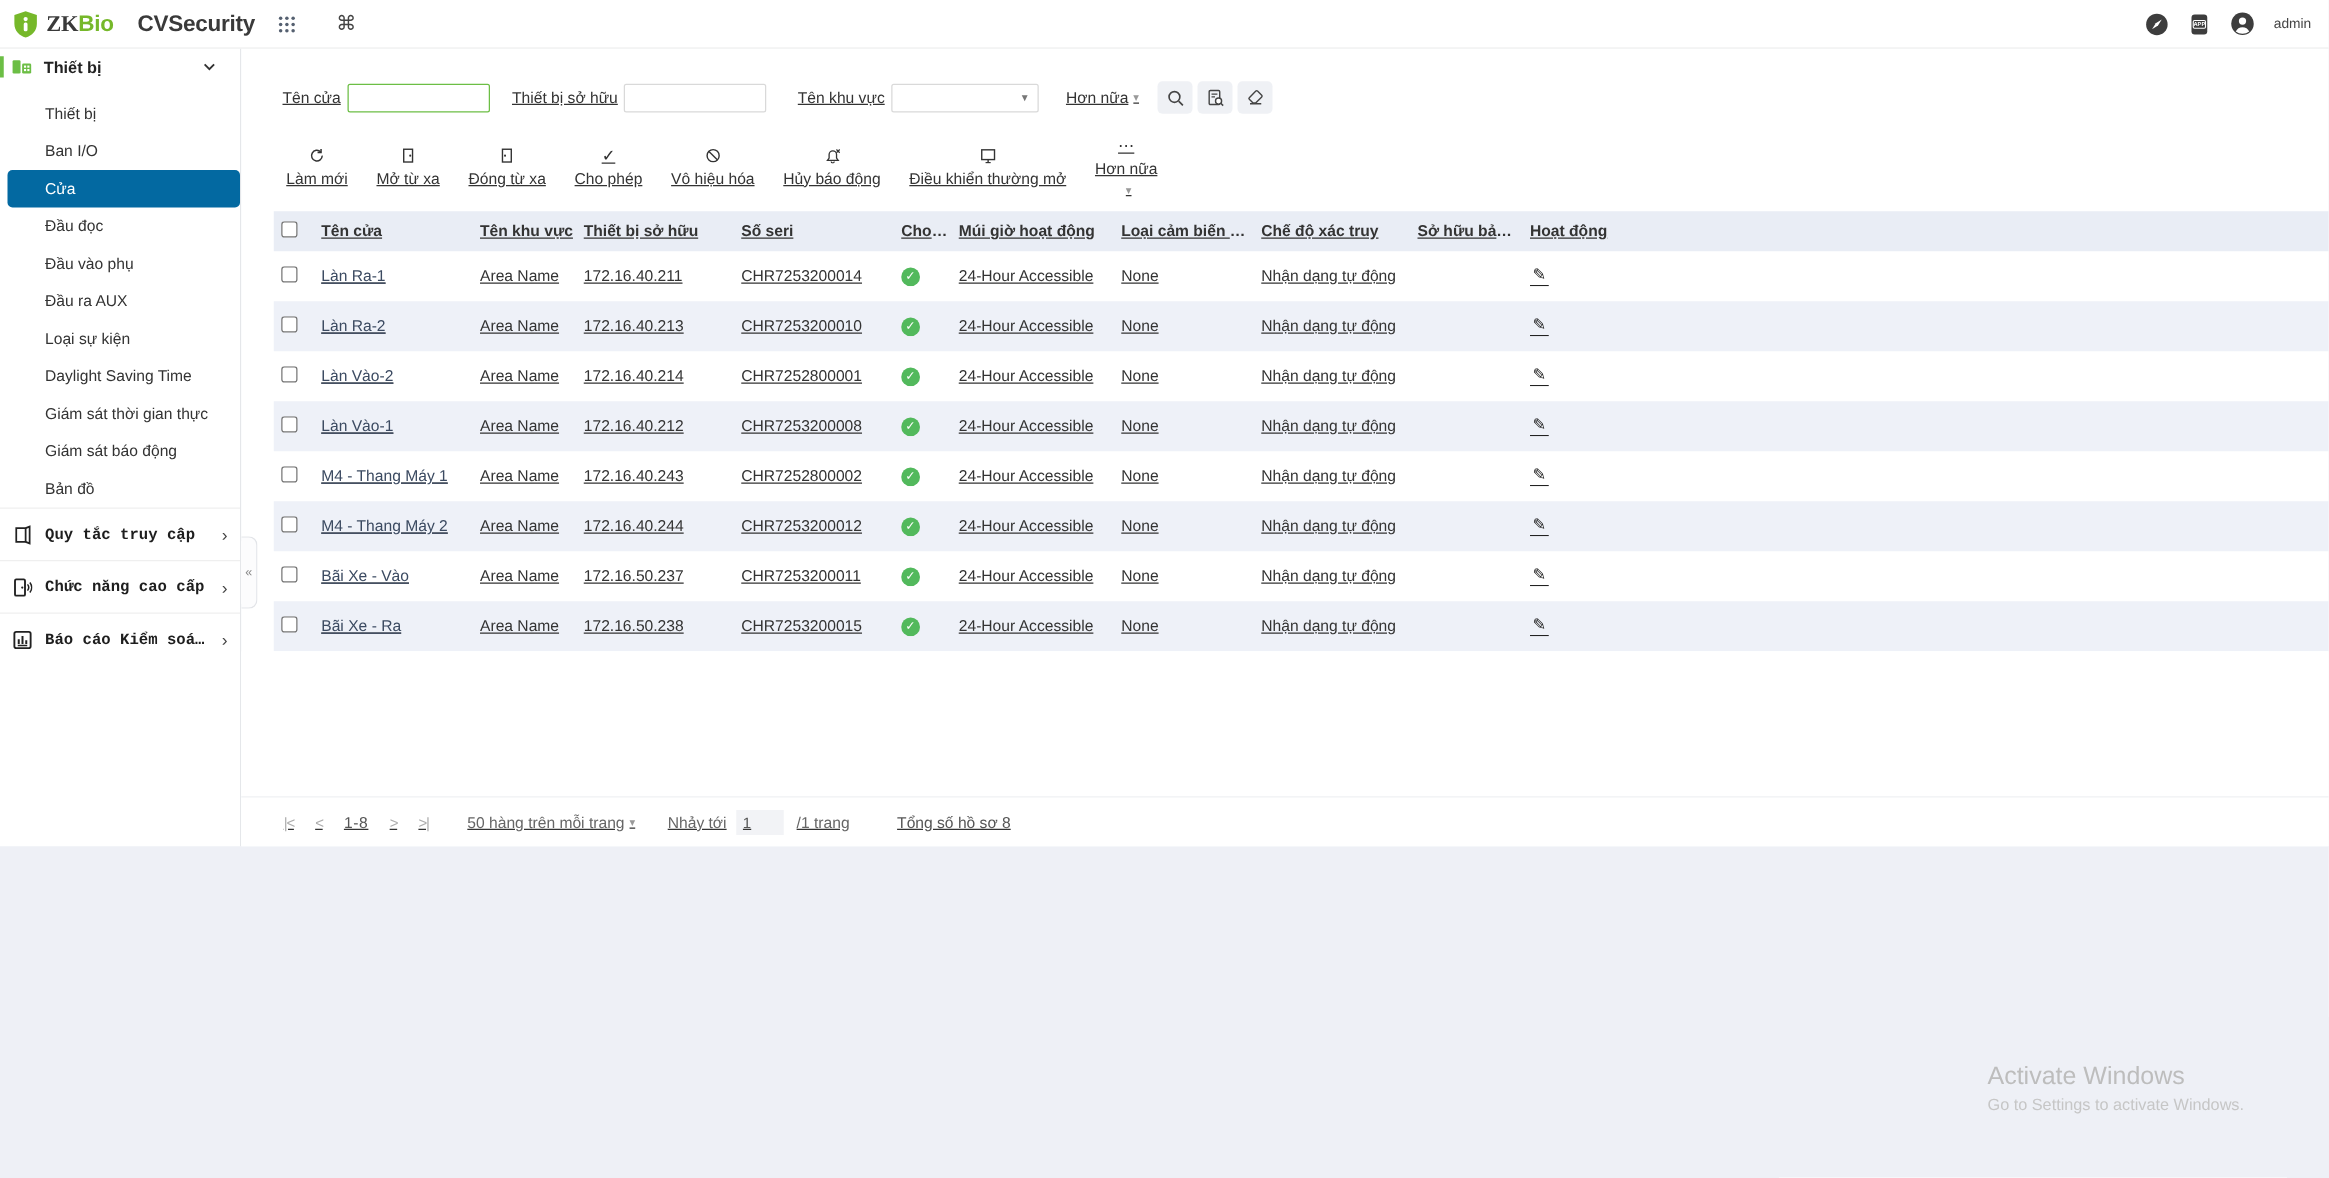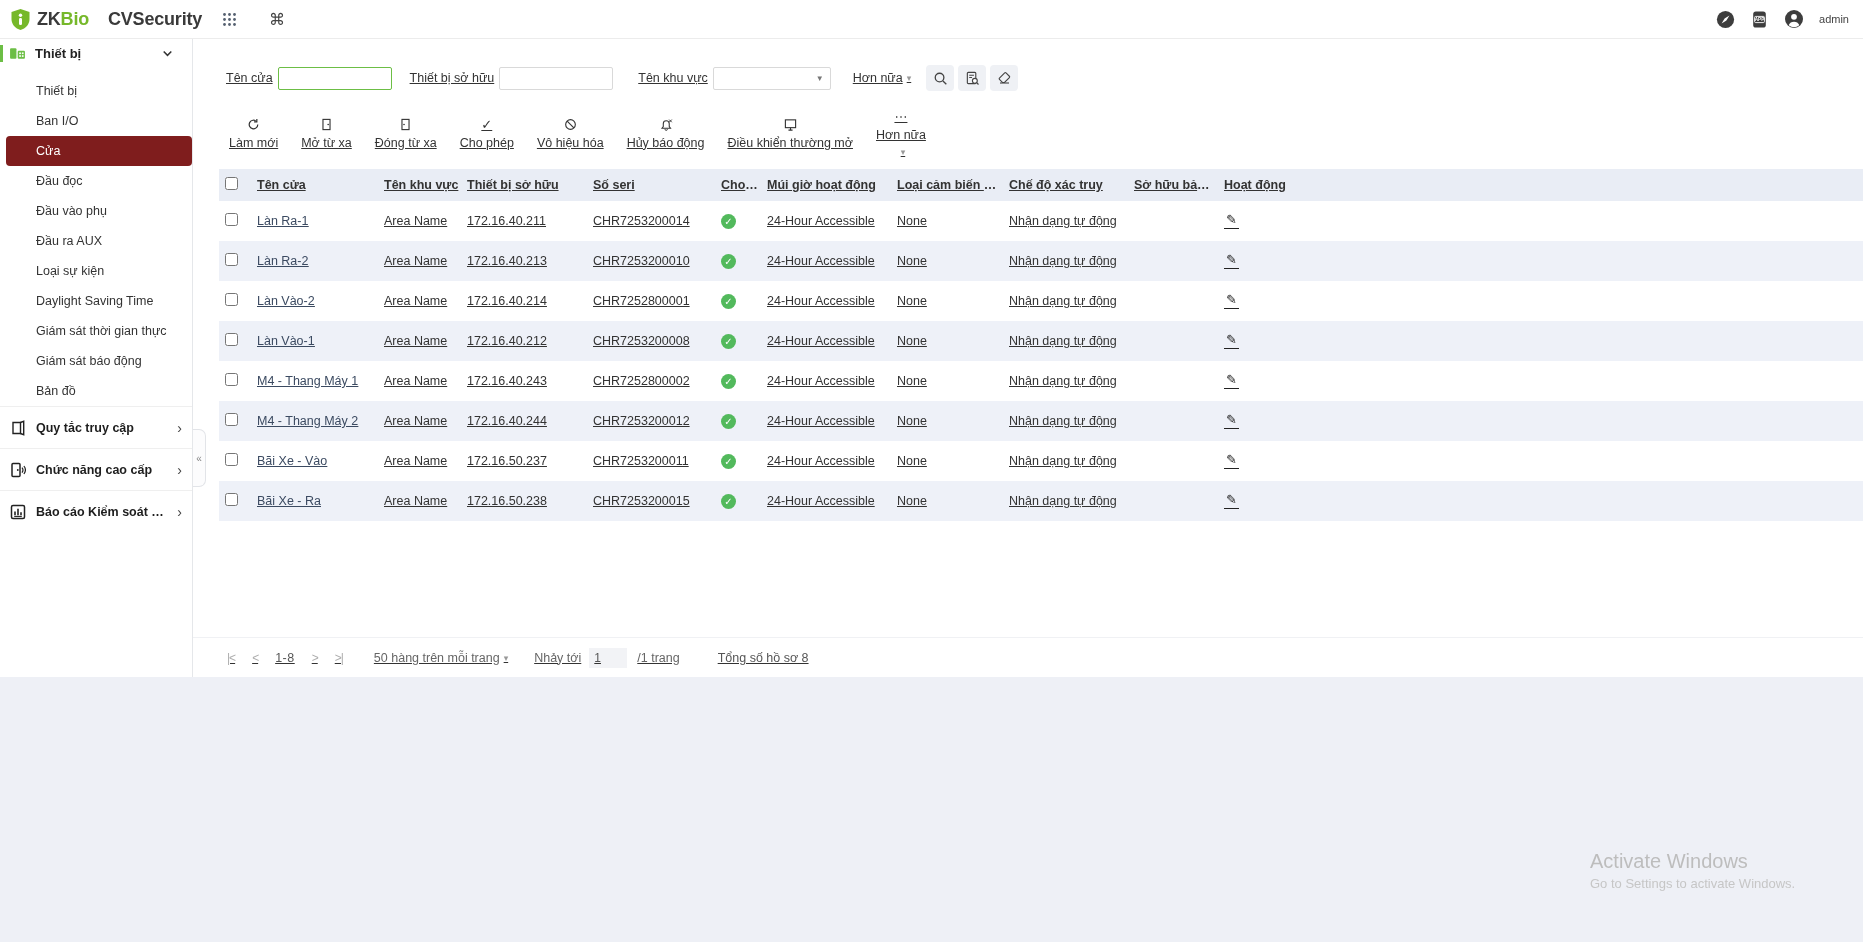--- a/index.html
+++ b/index.html
@@ -3,45 +3,45 @@
 <meta charset="utf-8">
 <style>
   * { box-sizing: border-box; margin: 0; padding: 0; }
   html,body { width:1863px; height:942px; overflow:hidden; }
   body { font-family:"Liberation Sans", sans-serif; background:#eef0f6; color:#333; position:relative; }
 
   
   .topbar { height:39px; background:#fff; border-bottom:1px solid #ececec; display:flex; align-items:center; padding:0 14px 0 10px; }
   .brand { display:flex; align-items:center; gap:6px; width:196px; }
   .brand-text { font-size:18px; font-weight:bold; letter-spacing:-0.2px; white-space:nowrap; }
-  .brand-text .zk { color:#3a3a3a; }
+  .brand-text .zk { color:#3a3a3a;font-family:Liberation Serif, serif; }
   .brand-text .bio { color:#76b82a; }
   .brand-text .suffix { color:#3a3a3a; margin-left:19px; }
   .grid-icon { margin-left:16px; display:inline-flex; cursor:pointer; }
   .cmd-icon { margin-left:32px; font-size:16px; color:#444; cursor:pointer; }
   .top-right { margin-left:auto; display:flex; align-items:center; gap:15px; }
   .top-right .u-name { font-size:11px; color:#444; white-space:nowrap; }
   .tr-icon { display:inline-flex; cursor:pointer; }
 
   
   .layout { display:flex; height:638px; position:relative; }
 
   
   aside { width:193px; background:#fff; border-right:1px solid #e5e7ea; display:flex; flex-direction:column; flex-shrink:0; }
   .side-header { height:33px; display:flex; align-items:center; gap:9px; padding-left:9px; position:relative; cursor:pointer; }
   .side-header::before { content:''; position:absolute; left:0; top:6px; bottom:6px; width:3px; background:#6cbe45; }
   .side-header .sh-label { font-size:13px; font-weight:bold; color:#222; }
   .side-header .sh-chev { margin-left:auto; margin-right:18px; display:inline-flex; }
   .side-items { padding-top:8px; }
   .side-item { height:30px; line-height:30px; padding-left:36px; font-size:12.5px; color:#333; cursor:pointer; white-space:nowrap; }
-  .side-item.active { background:#7f1d1d; color:#fff; border-radius:4px; margin-left:6px; padding-left:30px; }
+  .side-item.active { background:#0369a1; color:#fff; border-radius:4px; margin-left:6px; padding-left:30px; }
   .side-bottom { margin-top:auto; margin-bottom:145px; }
   .side-bottom-item { height:42px; display:flex; align-items:center; gap:10px; padding:0 10px; border-top:1px solid #efefef; font-size:12.5px; font-weight:bold; color:#1e1e1e; cursor:pointer; white-space:nowrap; }
   .sbi-icon { display:inline-flex; flex-shrink:0; }
-  .sbi-label { overflow:hidden; text-overflow:ellipsis; }
+  .sbi-label { overflow:hidden; text-overflow:ellipsis;font-family:Liberation Mono, monospace; }
   .sbi-chev { margin-left:auto; color:#444; font-size:14px; font-weight:normal; }
 
   
   .collapse-handle { position:absolute; left:193px; top:390px; width:13px; height:58px; background:#fcfcfd; border:1px solid #e2e4e8; border-left:none; border-radius:0 7px 7px 0; display:flex; align-items:center; justify-content:center; color:#888; font-size:10px; cursor:pointer; z-index:5; }
 
   
   main { flex:1; display:flex; flex-direction:column; min-width:0; }
   .breadcrumb { height:24px; line-height:24px; background:#edeff4; font-size:12.5px; color:#333; padding-left:12px; }
   .panel { flex:1; background:#fff; display:flex; flex-direction:column; min-height:0;text-decoration:underline; }
 

